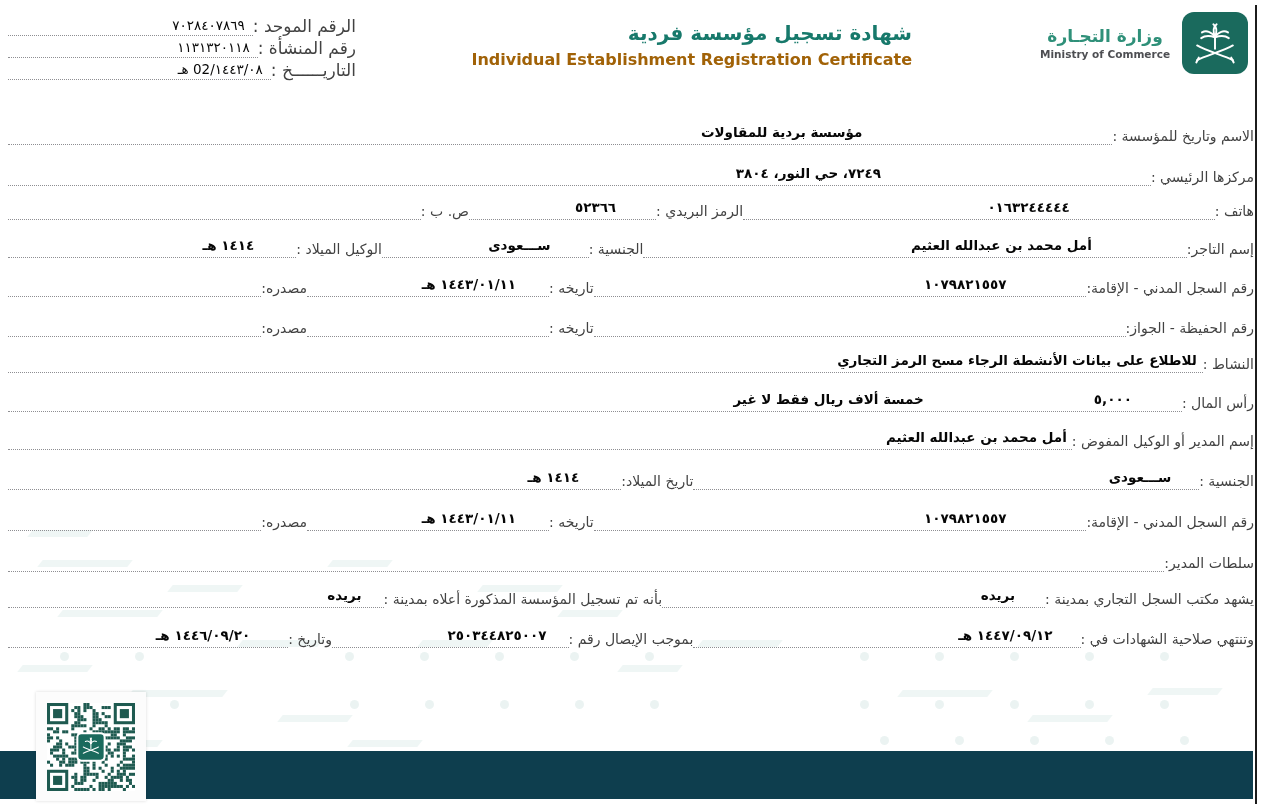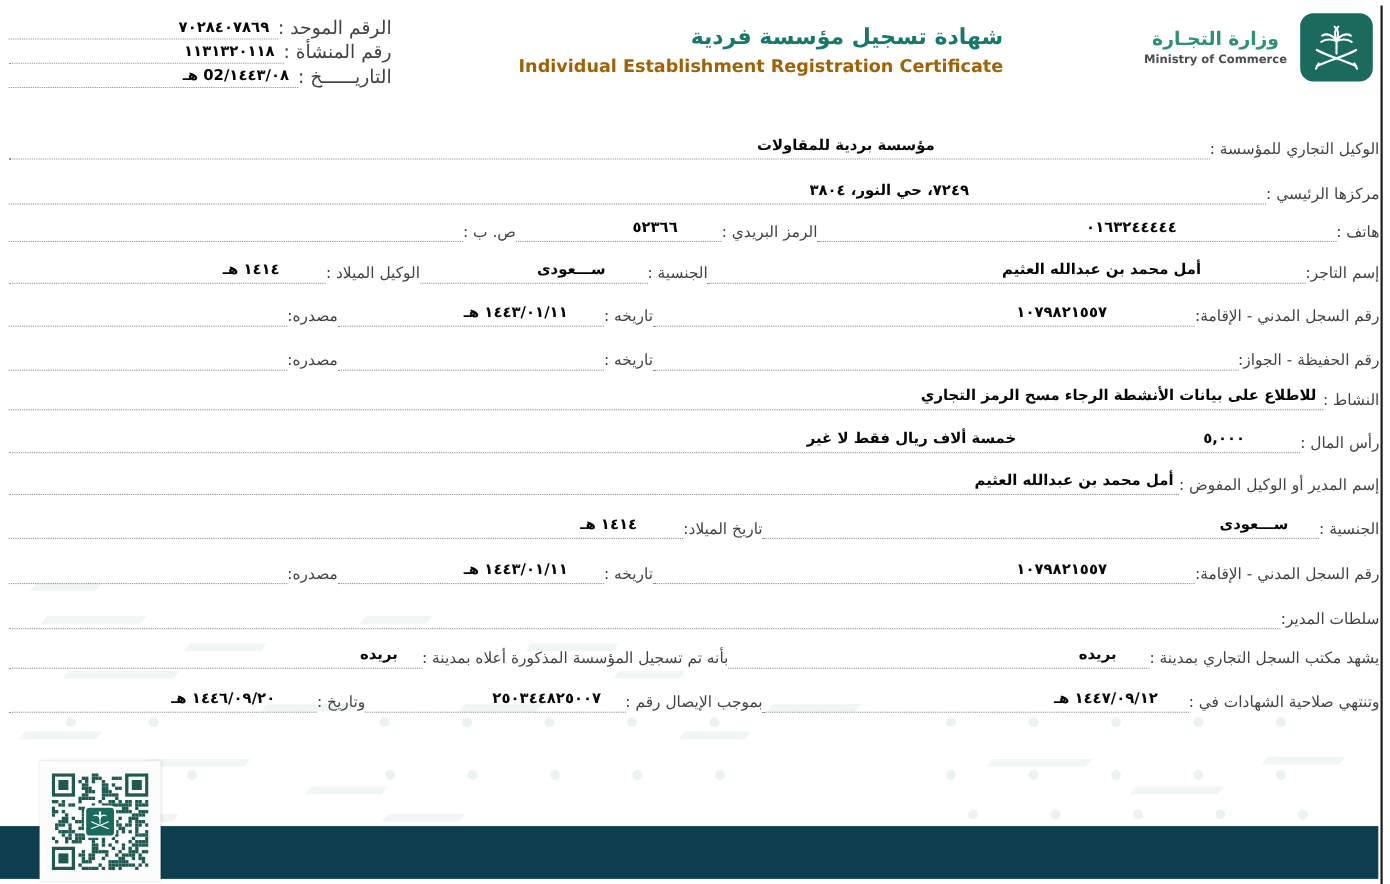--- a/index.html
+++ b/index.html
@@ -25,21 +25,21 @@
   .brand-en{font-size:10.5px;font-weight:bold;color:#4d4e52;white-space:nowrap;}
 
   .titles{position:absolute;top:21px;left:352px;width:560px;text-align:right;}
   .title-ar{font-size:20px;font-weight:bold;color:var(--teal);direction:rtl;}
   .title-en{font-size:16px;font-weight:bold;color:#a16207;margin-top:5px;}
 
   .meta{position:absolute;top:14px;left:8px;width:348px;}
   .mrow{display:flex;direction:rtl;align-items:flex-end;height:22px;}
   .mlabel{font-size:17px;color:var(--label);white-space:nowrap;}
   .mleader{flex:1;border-bottom:1.6px dotted var(--dots);display:flex;direction:rtl;align-items:flex-end;height:100%;min-width:10px;}
-  .mvalue{font-weight:bold;font-size:13.5px;color:var(--value);letter-spacing:1.5px;transform:translateY(-2px);margin-right:8px;white-space:nowrap;margin-top:24px;}
+  .mvalue{font-weight:normal;font-size:13.5px;color:var(--value);letter-spacing:1.5px;transform:translateY(-2px);margin-right:8px;white-space:nowrap;margin-top:24px;}
 
   
   .row{position:absolute;left:8px;right:10px;display:flex;direction:rtl;align-items:flex-end;height:26px;}
   .field{display:flex;direction:rtl;align-items:flex-end;min-width:0;height:100%;}
   .label{font-size:14px;color:var(--label);white-space:nowrap;padding-bottom:1px;}
   .leader{flex:1;border-bottom:1.6px dotted var(--dots);display:flex;direction:rtl;align-items:flex-end;height:100%;min-width:12px;}
   .value{font-weight:bold;font-size:13.5px;color:var(--value);white-space:nowrap;transform:translateY(-4px);}
 
   
   .footer-bar{position:absolute;left:0;top:751px;width:1253px;height:48px;background:var(--footer);}
@@ -159,21 +159,21 @@
     <div class="mrow">
       <span class="mlabel">التاريــــــخ :</span>
       <span class="mleader">
           <b class="mvalue">١٤٤٣/٠٨/02 هـ</b>
         </span>
     </div>
   </div>
 
   <div class="row" style="top:119px">
     <div class="field" style="flex:1">
-      <span class="label">الوكيل التجاري للمؤسسة :</span>
+      <span class="label">الاسم وتاريخ للمؤسسة :</span>
       <span class="leader">
           <b class="value" style="margin-right:250px">مؤسسة بردية للمقاولات</b>
         </span>
     </div>
   </div>
 
   <div class="row" style="top:160px">
     <div class="field" style="flex:1">
       <span class="label">مركزها الرئيسي :</span>
       <span class="leader">

